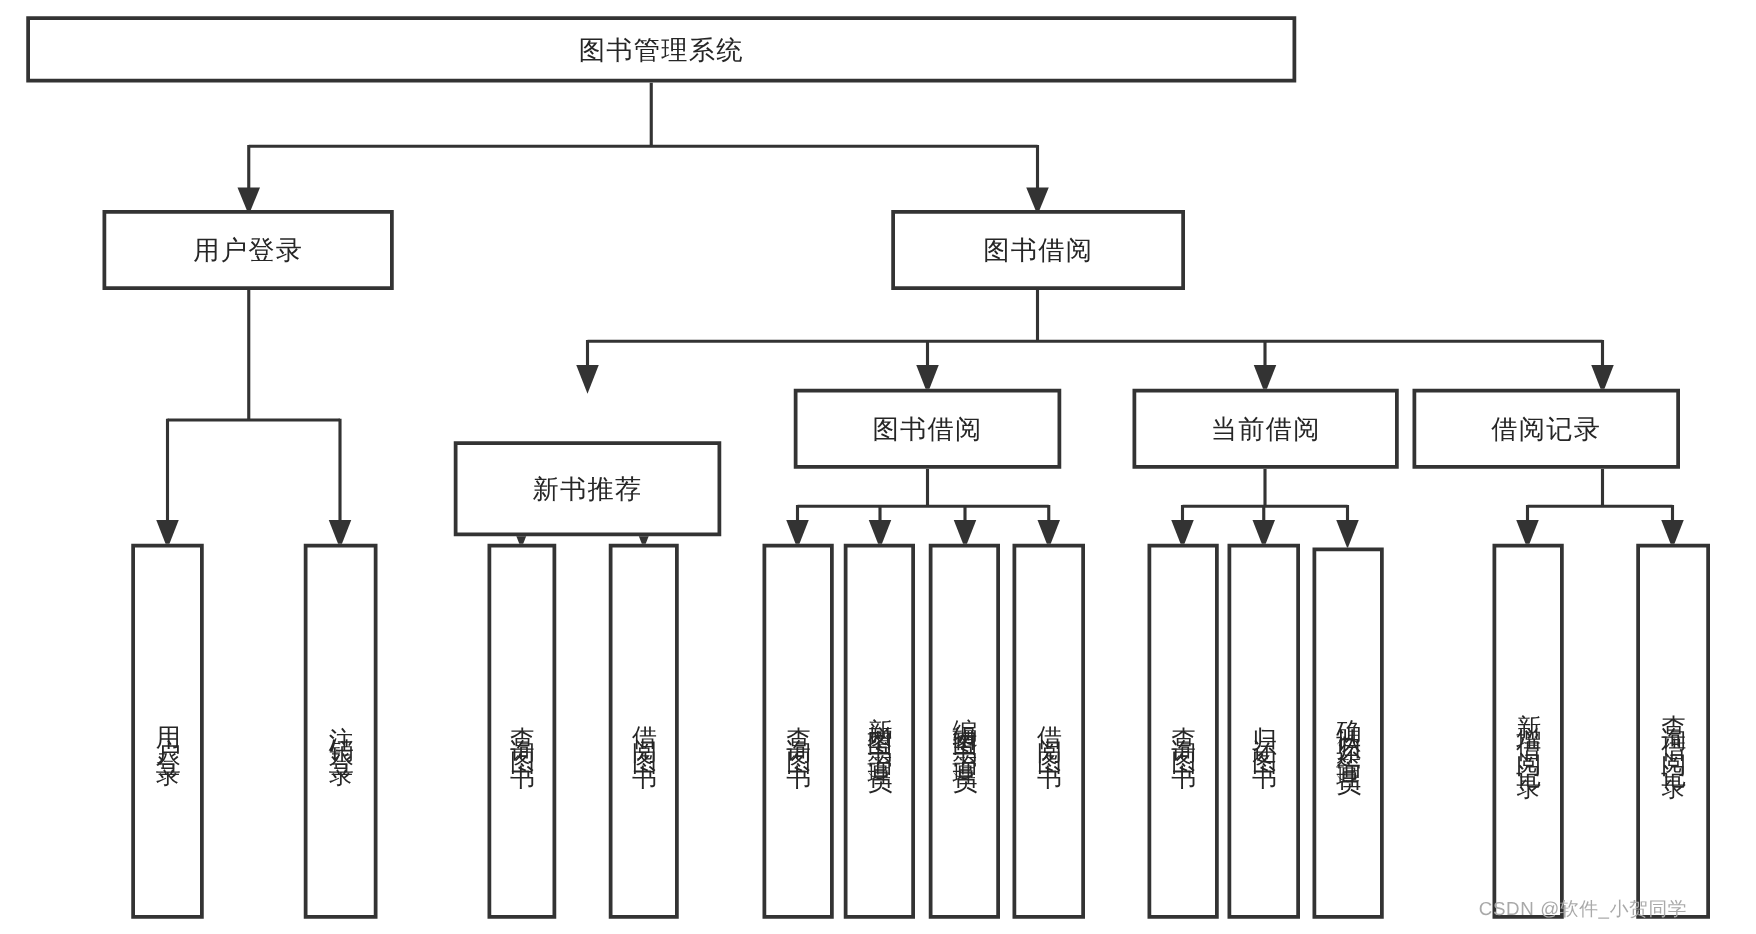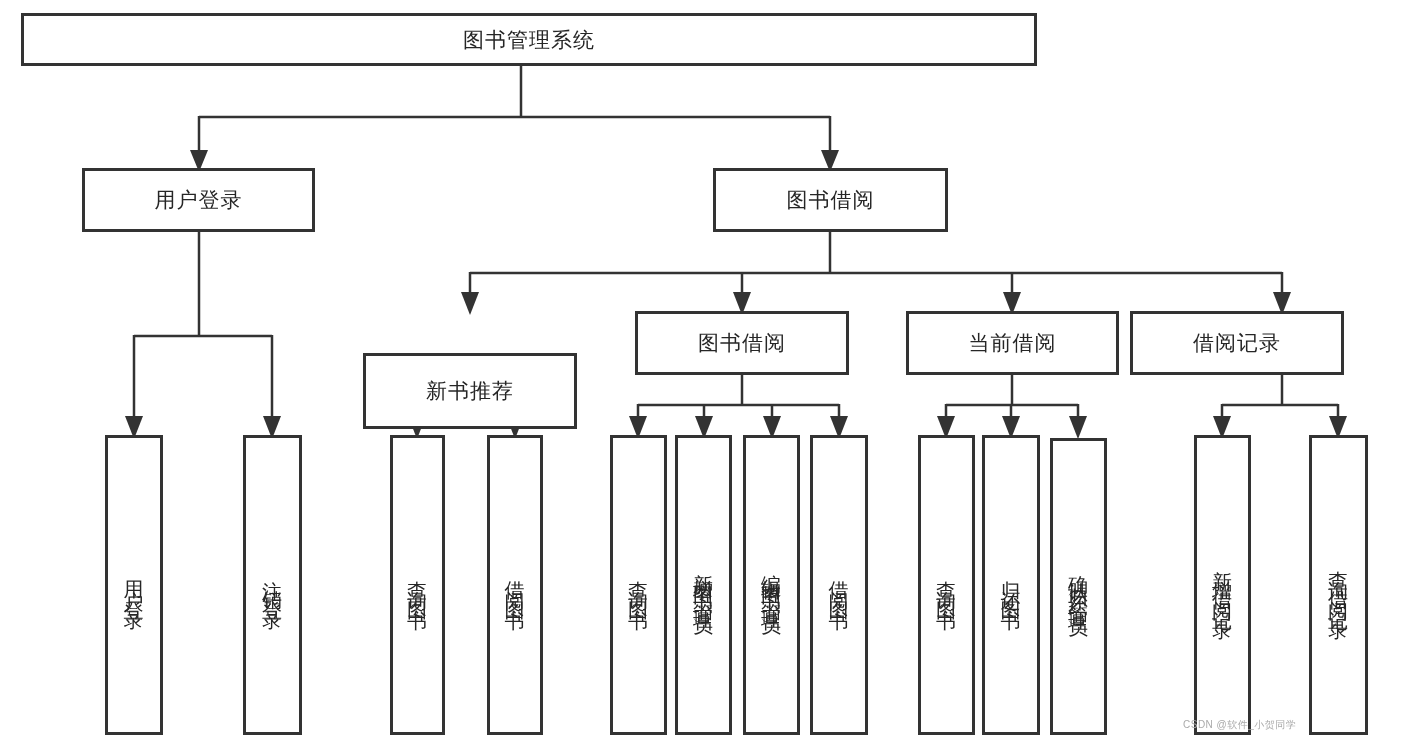--- a/index.html
+++ b/index.html
@@ -49,21 +49,21 @@
     text-orientation:mixed;
     font-size:20px;
     letter-spacing:10px;
     color:var(--text-color);
     line-height:1;
   }
   .vbox .vlbl.tight{letter-spacing:6px;}
   .watermark{
     position:absolute;
     left:1183px;top:718px;
-    font-size:10px;
+    font-size:15px;
     color:var(--wm-color);
     letter-spacing:0.5px;
     white-space:nowrap;
     z-index:2;
   }
 </style>
 </head>
 <body>
 
 <div id="canvas">

